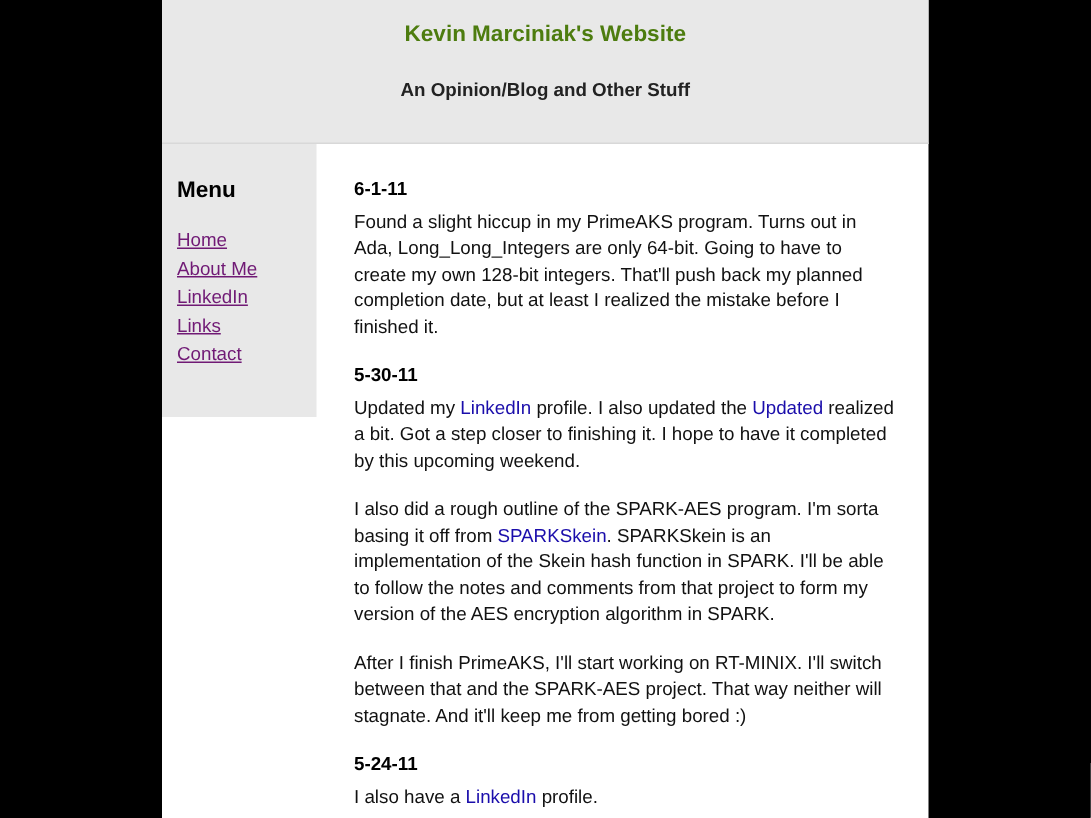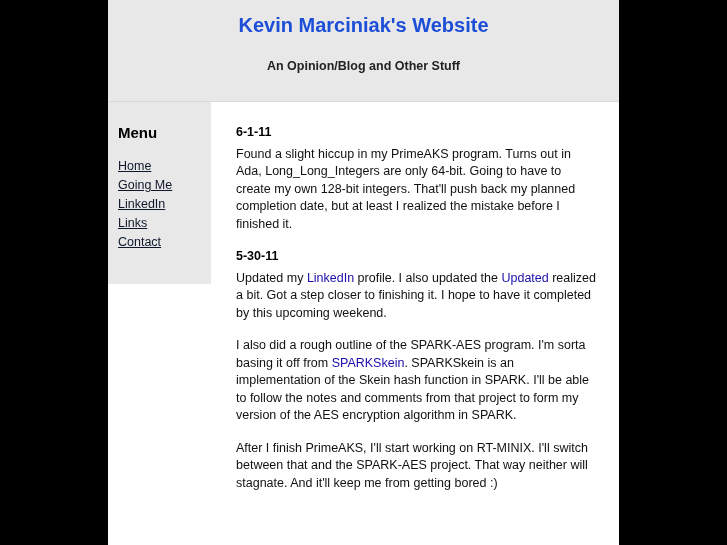--- a/index.html
+++ b/index.html
@@ -20,24 +20,24 @@
     width: 511px;
     min-height: 545px;
     background: #ffffff;
   }
   #header {
     background: #e8e8e8;
     padding: 14px 0 10px 0;
     border-bottom: 1px solid #d8d8d8;
   }
   #site-title {
-    font-size: 20px;
+    font-size: 15px;
     font-weight: bold;
     text-align: center;
-    color: #1d4ed8;
+    color: #4d7c0f;
     margin: 0 0 22px 0;
     letter-spacing: 0px;
   }
   #site-subtitle {
     font-size: 12.5px;
     font-weight: bold;
     text-align: center;
     color: #222222;
     margin: 0 0 18px 0;
   }
@@ -55,21 +55,21 @@
   }
   #menu-title {
     font-size: 15px;
     font-weight: bold;
     color: #000000;
     margin: 0 0 18px 0;
   }
   .menu-link {
     display: block;
     font-size: 12.5px;
-    color: #0f172a;
+    color: #701a75;
     text-decoration: underline;
     margin-bottom: 5px;
     cursor: pointer;
   }
   #content {
     flex: 1 1 auto;
     padding: 22px 20px 20px 25px;
     box-sizing: border-box;
     font-size: 12.5px;
     color: #111111;
@@ -101,33 +101,37 @@
   <div id="header">
     <h1 id="site-title">Kevin Marciniak's Website</h1>
     <div id="site-subtitle">An Opinion/Blog and Other Stuff</div>
   </div>
 
   <div id="body-wrap">
 
     <div id="sidebar">
       <div id="menu-title">Menu</div>
       <a class="menu-link">Home</a>
-      <a class="menu-link">Going Me</a>
+      <a class="menu-link">About Me</a>
       <a class="menu-link">LinkedIn</a>
       <a class="menu-link">Links</a>
       <a class="menu-link">Contact</a>
     </div>
 
     <div id="content">
         <div class="entry">
           <div class="post-date">6-1-11</div>
           <p class="post-para"><span>Found a slight hiccup in my PrimeAKS program. Turns out in Ada, Long_Long_Integers are only 64-bit. Going to have to create my own 128-bit integers. That'll push back my planned completion date, but at least I realized the mistake before I finished it.</span></p>
         </div>
         <div class="entry">
           <div class="post-date">5-30-11</div>
           <p class="post-para"><span>Updated my </span><a class="inline-link">LinkedIn</a><span> profile. I also updated the </span><a class="inline-link">Updated</a><span> realized a bit. Got a step closer to finishing it. I hope to have it completed by this upcoming weekend.</span></p>
           <p class="post-para"><span>I also did a rough outline of the SPARK-AES program. I'm sorta basing it off from </span><a class="inline-link">SPARKSkein</a><span>. SPARKSkein is an implementation of the Skein hash function in SPARK. I'll be able to follow the notes and comments from that project to form my version of the AES encryption algorithm in SPARK.</span></p>
           <p class="post-para"><span>After I finish PrimeAKS, I'll start working on RT-MINIX. I'll switch between that and the SPARK-AES project. That way neither will stagnate. And it'll keep me from getting bored :)</span></p>
         </div>
+        <div class="entry">
+          <div class="post-date">5-24-11</div>
+          <p class="post-para"><span>I also have a </span><a class="inline-link">LinkedIn</a><span> profile.</span></p>
+        </div>
       </div>
 
   </div>
 </div>
 
 </body></html>

